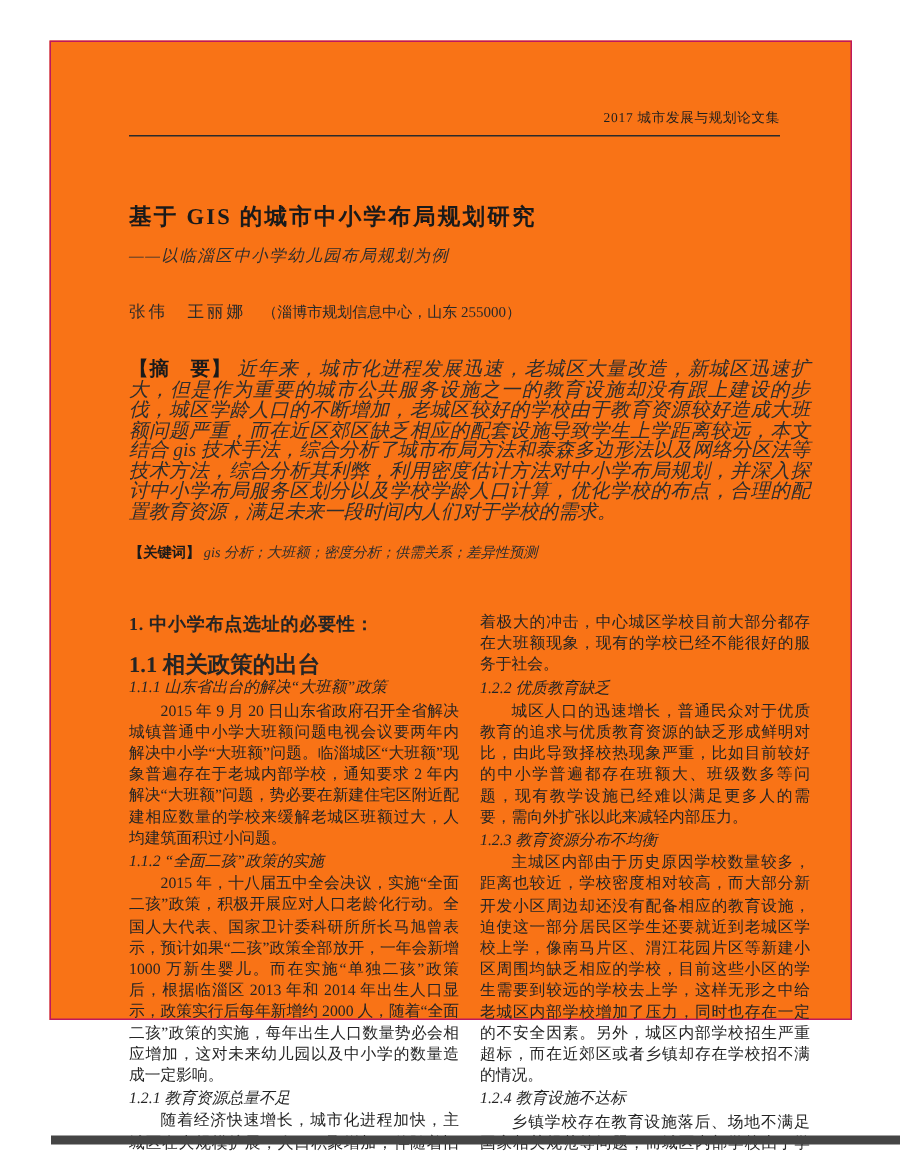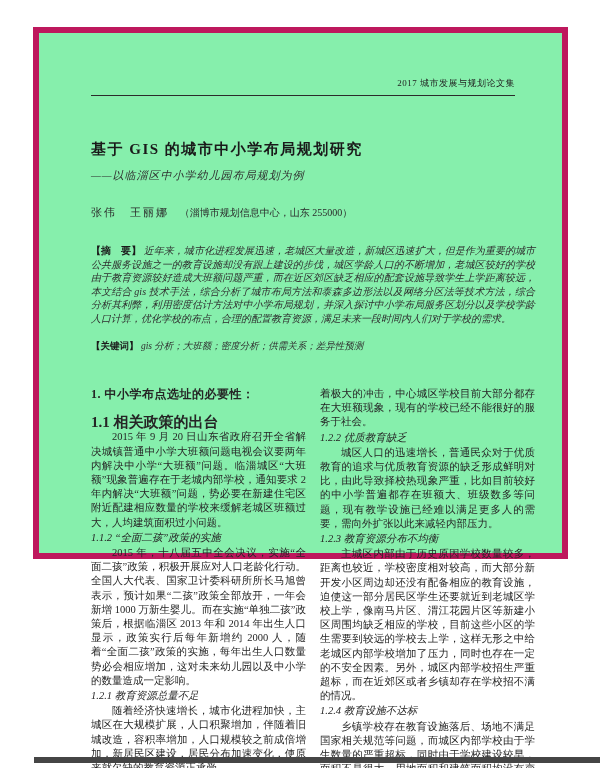--- a/index.html
+++ b/index.html
@@ -10,23 +10,23 @@
     background: #ffffff;
     font-family: "Liberation Serif", "DejaVu Serif", serif;
     color: #262626;
     overflow: hidden;
   }
   .sheet {
     position: absolute;
     left: 33px;
     top: 27px;
     width: 535px;
-    height: 532px;
-    background: #86efac;
-    border: 6px solid #be185d;
+    height: 653px;
+    background: #f97316;
+    border: 1px solid #be185d;
     box-sizing: border-box;
   }
   .shadow-bar {
     position: absolute;
     left: 34px;
     top: 757px;
     width: 566px;
     height: 6px;
     background: #454545;
   }
@@ -61,21 +61,21 @@
   }
   .authors {
     margin-top: 22px;
     font-size: 11px;
     color: #2a2a2a;
   }
   .authors .names { letter-spacing: 2px; margin-right: 8px; }
   .authors .affil { font-size: 10px; }
   .abstract {
     margin-top: 24px;
-    font-size: 10px;
+    font-size: 13px;
     line-height: 13.5px;
     text-align: justify;
     font-style: italic;
     color: #2e2e2e;
   }
   .abstract .lbl, .keywords .lbl {
     font-style: normal;
     font-weight: bold;
     color: #1a1a1a;
   }
@@ -141,20 +141,21 @@
     <div class="keywords">
       <span class="lbl">【关键词】</span>
       <span>gis 分析；大班额；密度分析；供需关系；差异性预测</span>
     </div>
 
     <div class="columns">
 
       <div class="col">
         <div class="h1">1. 中小学布点选址的必要性：</div>
         <div class="h2">1.1 相关政策的出台</div>
+        <div class="h3">1.1.1 山东省出台的解决“大班额”政策</div>
         <p>2015 年 9 月 20 日山东省政府召开全省解决城镇普通中小学大班额问题电视会议要两年内解决中小学“大班额”问题。临淄城区“大班额”现象普遍存在于老城内部学校，通知要求 2 年内解决“大班额”问题，势必要在新建住宅区附近配建相应数量的学校来缓解老城区班额过大，人均建筑面积过小问题。</p>
         <div class="h3">1.1.2 “全面二孩”政策的实施</div>
         <p>2015 年，十八届五中全会决议，实施“全面二孩”政策，积极开展应对人口老龄化行动。全国人大代表、国家卫计委科研所所长马旭曾表示，预计如果“二孩”政策全部放开，一年会新增 1000 万新生婴儿。而在实施“单独二孩”政策后，根据临淄区 2013 年和 2014 年出生人口显示，政策实行后每年新增约 2000 人，随着“全面二孩”政策的实施，每年出生人口数量势必会相应增加，这对未来幼儿园以及中小学的数量造成一定影响。</p>
         <div class="h3">1.2.1 教育资源总量不足</div>
         <p>随着经济快速增长，城市化进程加快，主城区在大规模扩展，人口积聚增加，伴随着旧城改造，容积率增加，人口规模较之前成倍增加，新居民区建设，居民分布加速变化，使原来就欠缺的教育资源正承受</p>
       </div>
 
       <div class="col">
         <p class="cont">着极大的冲击，中心城区学校目前大部分都存在大班额现象，现有的学校已经不能很好的服务于社会。</p>
         <div class="h3">1.2.2 优质教育缺乏</div>

